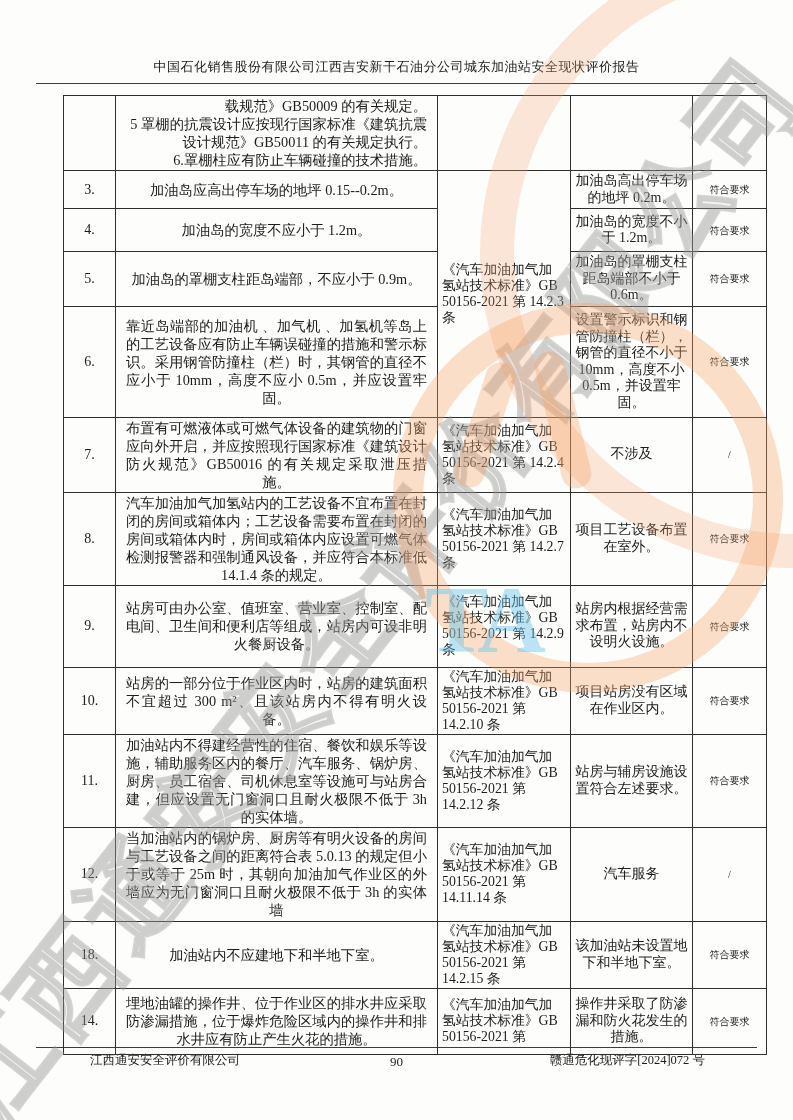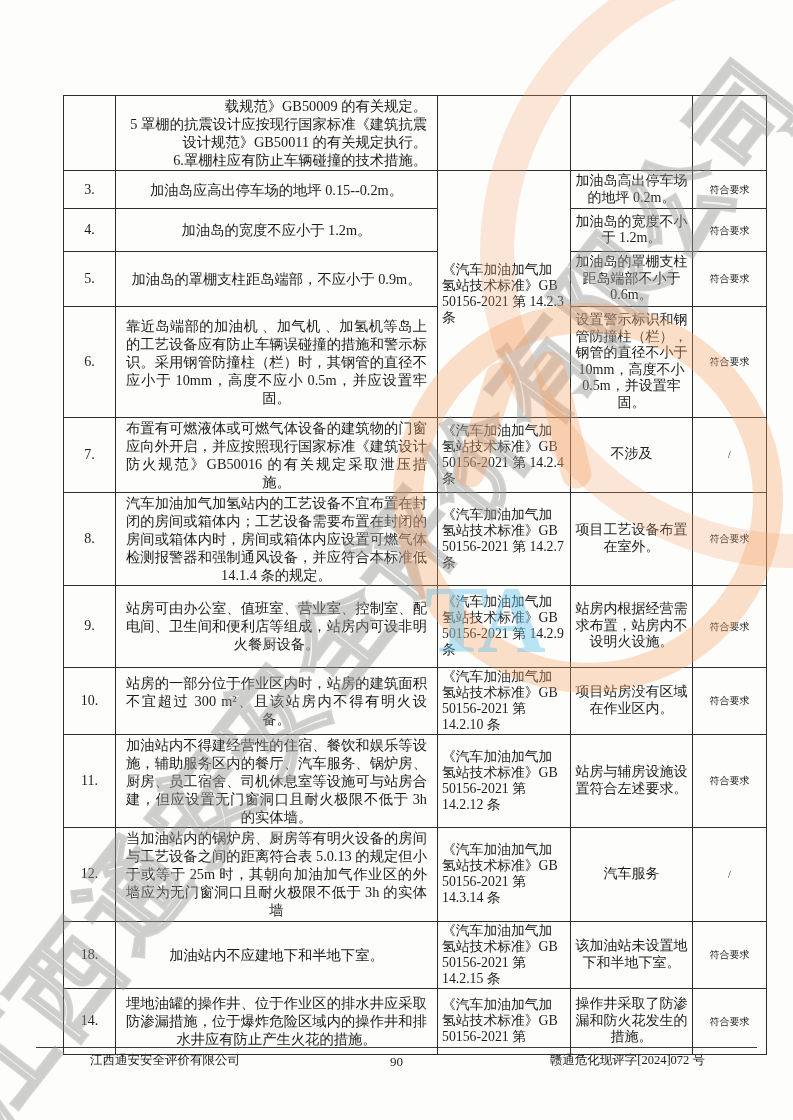--- a/index.html
+++ b/index.html
@@ -69,20 +69,21 @@
     border-top:1.6px solid #3c3c3c;}
   .ftr{position:absolute; left:36px; right:36px; top:1052px;
     display:flex; justify-content:space-between; font-size:12.5px;
     padding:0 52px 0 54px;}
 </style>
 </head>
 <body>
 
 <div class="page">
 
+  <div class="hdr">中国石化销售股份有限公司江西吉安新干石油分公司城东加油站安全现状评价报告</div>
 
   <div class="tbl-wrap">
     <table>
       <tbody>
         <tr class="h0">
           <td class="cn"></td>
           <td class="cd pre">载规范》GB50009 的有关规定。
 5 罩棚的抗震设计应按现行国家标准《建筑抗震设计规范》GB50011 的有关规定执行。
 6.罩棚柱应有防止车辆碰撞的技术措施。</td>
           <td class="cs"></td>
@@ -145,21 +146,21 @@
         <tr class="h9">
           <td class="cn">11.</td>
           <td class="cd">加油站内不得建经营性的住宿、餐饮和娱乐等设施，辅助服务区内的餐厅、汽车服务、锅炉房、厨房、员工宿舍、司机休息室等设施可与站房合建，但应设置无门窗洞口且耐火极限不低于 3h 的实体墙。</td>
           <td class="cs">《汽车加油加气加氢站技术标准》GB 50156-2021 第 14.2.12 条</td>
           <td class="ce">站房与辅房设施设置符合左述要求。</td>
           <td class="cc">符合要求</td>
         </tr>
         <tr class="h10">
           <td class="cn">12.</td>
           <td class="cd">当加油站内的锅炉房、厨房等有明火设备的房间与工艺设备之间的距离符合表 5.0.13 的规定但小于或等于 25m 时，其朝向加油加气作业区的外墙应为无门窗洞口且耐火极限不低于 3h 的实体墙</td>
-          <td class="cs">《汽车加油加气加氢站技术标准》GB 50156-2021 第 14.3.14 条</td>
+          <td class="cs">《汽车加油加气加氢站技术标准》GB 50156-2021 第 14.11.14 条</td>
           <td class="ce">汽车服务</td>
           <td class="cc">/</td>
         </tr>
         <tr class="h11">
           <td class="cn">18.</td>
           <td class="cd">加油站内不应建地下和半地下室。</td>
           <td class="cs">《汽车加油加气加氢站技术标准》GB 50156-2021 第 14.2.15 条</td>
           <td class="ce">该加油站未设置地下和半地下室。</td>
           <td class="cc">符合要求</td>
         </tr>

